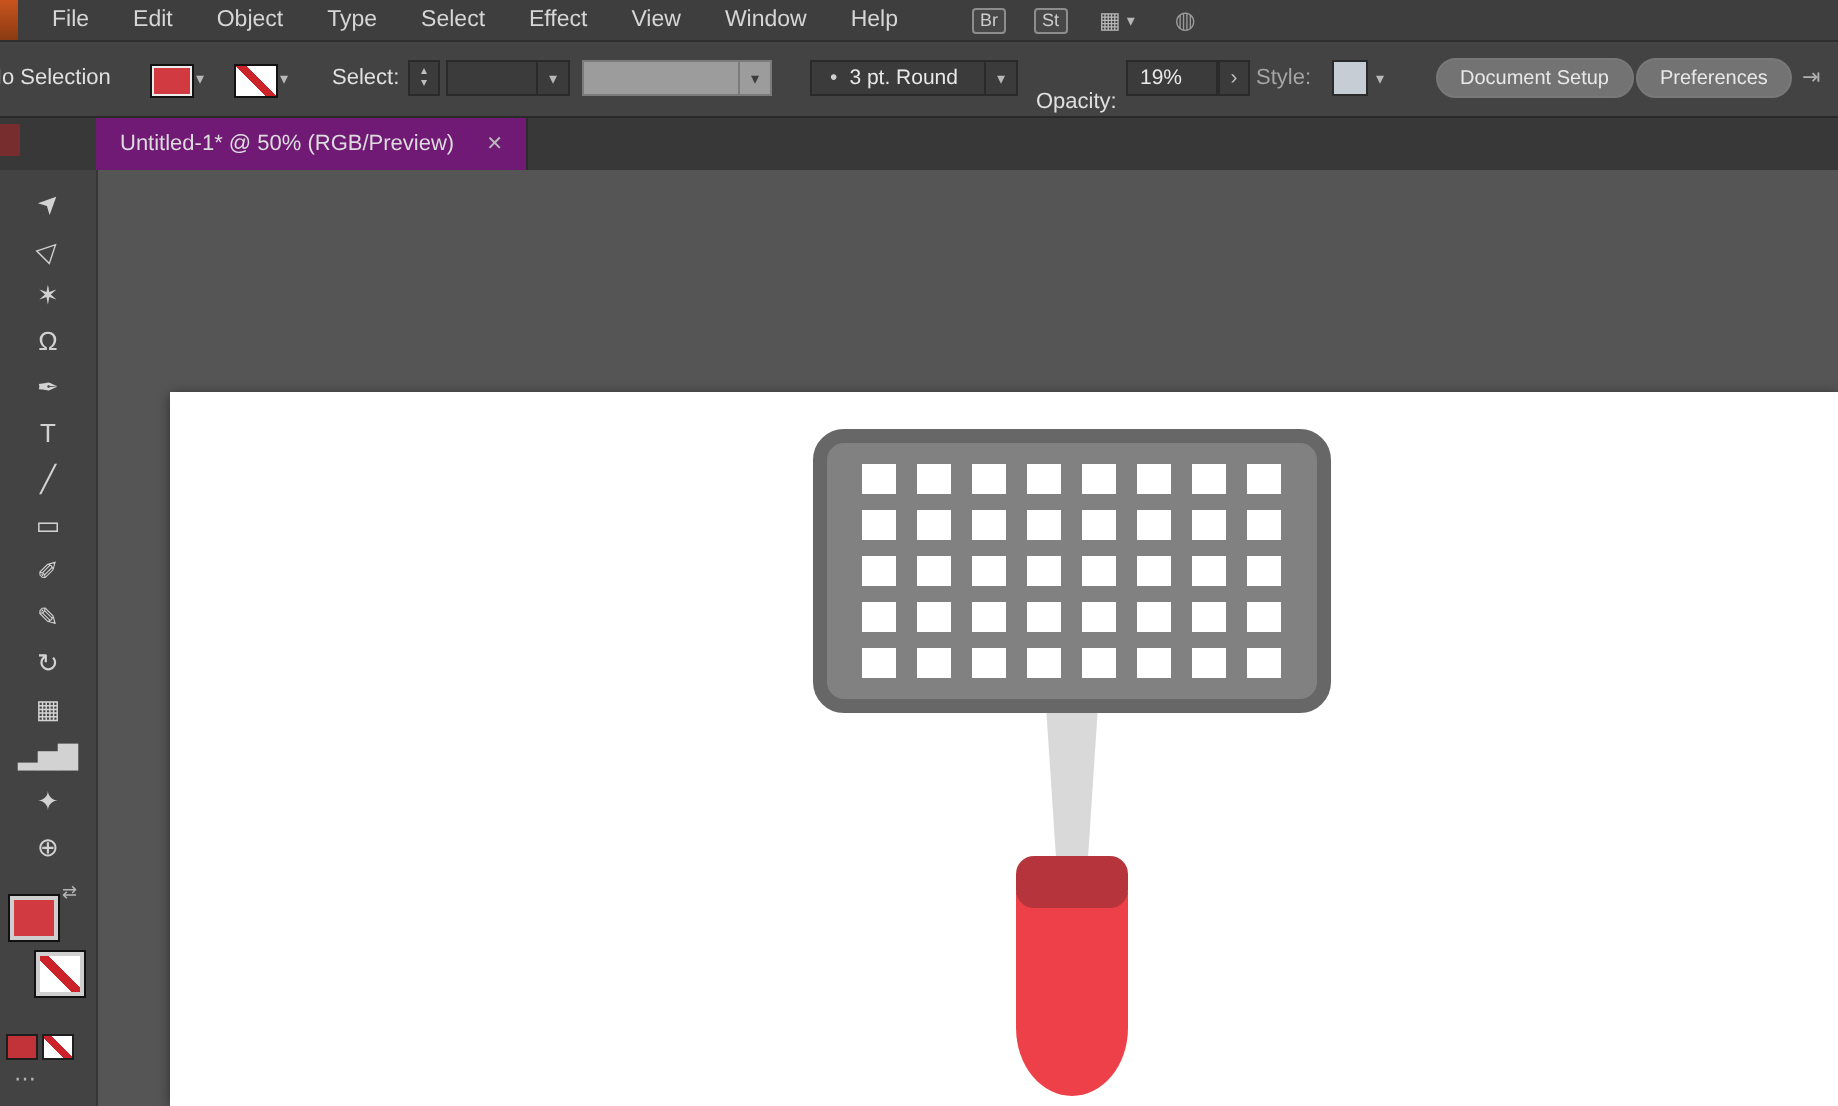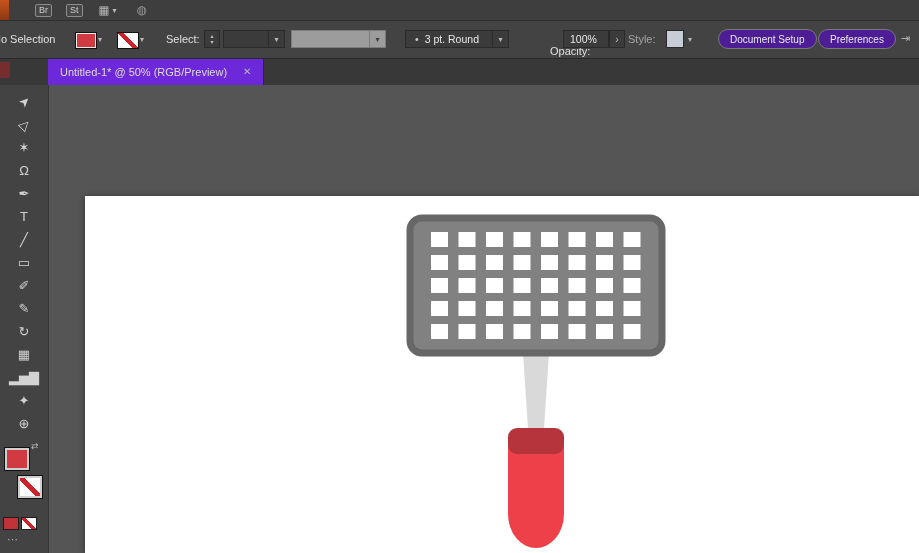--- a/index.html
+++ b/index.html
@@ -31,26 +31,26 @@
   .field{background:#3b3b3b;border:1px solid #2a2a2a;height:18px;box-sizing:border-box;
     display:flex;align-items:center;color:#e8e8e8;font-size:10.5px;}
   .field.disabled{background:#9c9c9c;border-color:#7b7b7b;}
   .field .chev-cell{margin-left:auto;border-left:1px solid #2a2a2a;width:15px;height:100%;
     display:flex;align-items:center;justify-content:center;}
   .field.disabled .chev-cell{border-left-color:#7b7b7b;color:#3c3c3c;}
   .stepper{width:16px;height:18px;background:#3b3b3b;border:1px solid #2a2a2a;box-sizing:border-box;
     display:flex;flex-direction:column;align-items:center;justify-content:center;line-height:6px;}
   .stepper span{font-size:6px;color:#bdbdbd;}
   .pill-btn{position:absolute;top:8px;height:20px;border:1px solid #787878;border-radius:10px;
-    background:#4c1d95;color:#e8e8e8;font-size:10px;display:flex;align-items:center;
+    background:#737373;color:#e8e8e8;font-size:10px;display:flex;align-items:center;
     padding:0 11px;box-sizing:border-box;cursor:default;}
   
   .tabbar{position:absolute;top:58px;left:0;right:0;height:27px;background:#383838;z-index:4;}
   .panel-edge{position:absolute;left:0;top:4px;width:10px;height:16px;background:#772d2e;}
-  .doc-tab{position:absolute;left:48px;top:0;height:27px;background:#6d28d9;
+  .doc-tab{position:absolute;left:48px;top:0;height:27px;background:#701a75;
     border-right:1px solid #2b2b2b;display:flex;align-items:center;gap:16px;
     padding:0 12px;color:#dcdcdc;font-size:11px;}
   .doc-tab .close{color:#b9b9b9;font-size:10px;}
   
   .toolbar{position:absolute;left:0;top:85px;bottom:0;width:48px;background:#434343;
     border-right:1px solid #363636;z-index:3;}
   .tools{position:absolute;top:5px;left:0;right:0;display:flex;flex-direction:column;align-items:center;}
   .tool{height:23px;width:100%;display:flex;align-items:center;justify-content:center;
     color:#d2d2d2;font-size:13px;}
   .tool span{display:inline-block;}
@@ -68,20 +68,31 @@
   
   .artboard{position:absolute;left:85px;top:196px;width:834px;height:357px;background:#ffffff;
     box-shadow:0 1px 6px rgba(0,0,0,0.45);z-index:1;}
   .artboard svg{display:block;width:834px;height:357px;}
 </style>
 </head>
 <body>
 
 <div class="menubar">
   <div class="app-icon"></div>
+  <div id="menu-items" style="display:flex;">
+      <span class="menu-item">File</span>
+      <span class="menu-item">Edit</span>
+      <span class="menu-item">Object</span>
+      <span class="menu-item">Type</span>
+      <span class="menu-item">Select</span>
+      <span class="menu-item">Effect</span>
+      <span class="menu-item">View</span>
+      <span class="menu-item">Window</span>
+      <span class="menu-item">Help</span>
+    </div>
   <span class="mini-btn" style="margin-left:26px;">Br</span>
   <span class="mini-btn" style="margin-left:14px;">St</span>
   <span class="ws-group" style="margin-left:16px;">
     <span>▦</span>
     <span class="chev">▾</span>
   </span>
   <span style="margin-left:20px;color:#9a9a9a;font-size:12px;">◍</span>
 </div>
 
 <div class="controlbar">
@@ -107,22 +118,22 @@
   <span class="abs field disabled" style="left:291px;top:9px;width:95px;">
     <span class="chev-cell chev">▾</span>
   </span>
 
   <span class="abs field" style="left:405px;top:9px;width:104px;">
     <span style="margin-left:9px;color:#cfcfcf;">•</span>
     <span style="margin-left:6px;text-align:center;">3 pt. Round</span>
     <span class="chev-cell chev">▾</span>
   </span>
 
-  <span class="abs lbl" style="left:518px;top:24px;margin-left:32px;">Opacity:</span>
-  <span class="abs field" style="left:563px;top:9px;width:46px;padding-left:6px;">100%</span>
+  <span class="abs lbl" style="left:518px;top:24px;">Opacity:</span>
+  <span class="abs field" style="left:563px;top:9px;width:46px;padding-left:6px;">19%</span>
   <span class="abs field" style="left:609px;top:9px;width:16px;justify-content:center;color:#bdbdbd;">›</span>
 
   <span class="abs lbl-dim" style="left:628px;top:12px;">Style:</span>
   <span class="abs" style="left:666px;top:9px;width:18px;height:18px;background:#c7cdd4;border:1px solid #2a2a2a;box-sizing:border-box;"></span>
   <span class="abs chev" style="left:688px;top:14px;">▾</span>
 
   <span class="pill-btn" style="left:718px;">Document Setup</span>
   <span class="pill-btn" style="left:818px;">Preferences</span>
 
   <span class="abs" style="left:901px;top:11px;color:#b0b0b0;font-size:11px;">⇥</span>

